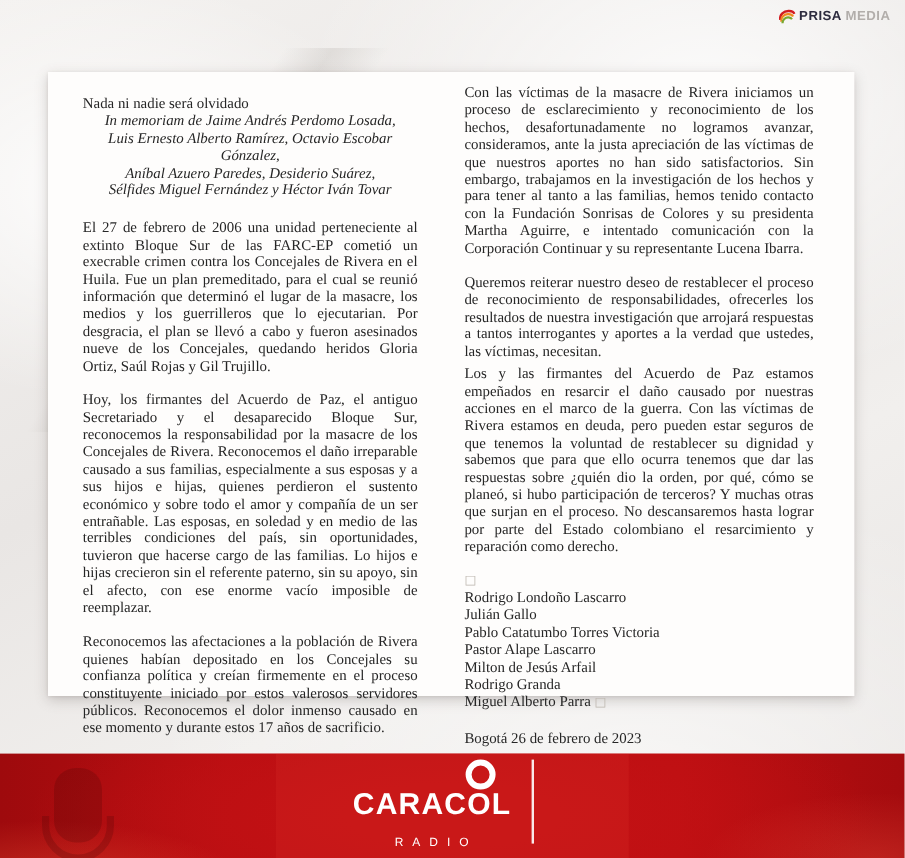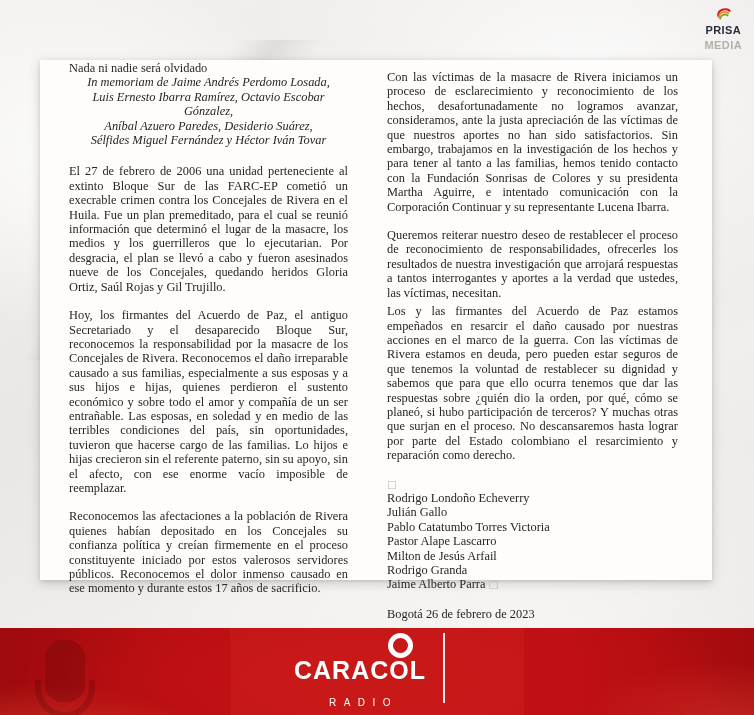--- a/index.html
+++ b/index.html
@@ -22,35 +22,35 @@
   .fold{
     position:absolute;left:-60px;top:40px;width:460px;height:320px;
     background:linear-gradient(124deg, rgba(200,195,190,0) 44%, rgba(185,180,175,.30) 50%, rgba(255,255,255,0) 57%);
     pointer-events:none;
   }
   
   .prisa{
     position:absolute;top:7px;right:12px;
     display:flex;align-items:center;gap:3px;
     font-family:"Liberation Sans",sans-serif;
-    font-size:11px;letter-spacing:.4px;flex-direction:column;
+    font-size:11px;letter-spacing:.4px;
   }
   .prisa-word{font-weight:bold;color:#2c2b3e;}
   .media-word{font-weight:bold;color:#b2aeab;}
   
   .paper{
     position:absolute;left:40px;top:60px;width:672px;height:520px;
     background:#fefdfc;
     box-shadow:0 3px 10px rgba(110,100,95,.30), 0 1px 3px rgba(110,100,95,.18);
   }
   .col{
     position:absolute;top:0;color:#262626;
     font-size:12.4px;line-height:14.4px;
   }
-  .col-left{left:29px;width:279px;padding-top:1px;}
+  .col-left{left:29px;width:279px;padding-top:19px;}
   .col-right{left:347px;width:291px;padding-top:6px;}
   .dedication{margin:0;}
   .memoriam{font-style:italic;text-align:center;margin:0;}
   .memoriam span{display:block;}
   .para{margin:14px 0 0 0;text-align:justify;}
   .para.first-left{margin-top:17px;}
   .para.no-gap{margin-top:4px;}
   .sig-block{margin-top:14px;}
   .tofu{
     color:#bcb6ae;font-family:"DejaVu Sans",sans-serif;
@@ -114,42 +114,42 @@
     <span class="prisa-word">PRISA</span>
       <span class="media-word">MEDIA</span>
   </div>
 
   <div class="paper">
 
     <div class="col col-left">
       <p class="dedication">Nada ni nadie será olvidado</p>
       <div class="memoriam">
         <span>In memoriam de Jaime Andrés Perdomo Losada,</span>
-        <span>Luis Ernesto Ibarra Ramírez, Octavio Escobar Gónzalez,</span>
+        <span>Luis Ernesto Alberto Ramírez, Octavio Escobar Gónzalez,</span>
         <span>Aníbal Azuero Paredes, Desiderio Suárez,</span>
         <span>Sélfides Miguel Fernández y Héctor Iván Tovar</span>
       </div>
       <p class="para first-left">El 27 de febrero de 2006 una unidad perteneciente al extinto Bloque Sur de las FARC-EP cometió un execrable crimen contra los Concejales de Rivera en el Huila. Fue un plan premeditado, para el cual se reunió información que determinó el lugar de la masacre, los medios y los guerrilleros que lo ejecutarian. Por desgracia, el plan se llevó a cabo y fueron asesinados nueve de los Concejales, quedando heridos Gloria Ortiz, Saúl Rojas y Gil Trujillo.</p>
       <p class="para">Hoy, los firmantes del Acuerdo de Paz, el antiguo Secretariado y el desaparecido Bloque Sur, reconocemos la responsabilidad por la masacre de los Concejales de Rivera. Reconocemos el daño irreparable causado a sus familias, especialmente a sus esposas y a sus hijos e hijas, quienes perdieron el sustento económico y sobre todo el amor y compañía de un ser entrañable. Las esposas, en soledad y en medio de las terribles condiciones del país, sin oportunidades, tuvieron que hacerse cargo de las familias. Lo hijos e hijas crecieron sin el referente paterno, sin su apoyo, sin el afecto, con ese enorme vacío imposible de reemplazar.</p>
       <p class="para">Reconocemos las afectaciones a la población de Rivera quienes habían depositado en los Concejales su confianza política y creían firmemente en el proceso constituyente iniciado por estos valerosos servidores públicos. Reconocemos el dolor inmenso causado en ese momento y durante estos 17 años de sacrificio.</p>
     </div>
 
     <div class="col col-right">
       <p class="para no-gap">Con las víctimas de la masacre de Rivera iniciamos un proceso de esclarecimiento y reconocimiento de los hechos, desafortunadamente no logramos avanzar, consideramos, ante la justa apreciación de las víctimas de que nuestros aportes no han sido satisfactorios. Sin embargo, trabajamos en la investigación de los hechos y para tener al tanto a las familias, hemos tenido contacto con la Fundación Sonrisas de Colores y su presidenta Martha Aguirre, e intentado comunicación con la Corporación Continuar y su representante Lucena Ibarra.</p>
       <p class="para">Queremos reiterar nuestro deseo de restablecer el proceso de reconocimiento de responsabilidades, ofrecerles los resultados de nuestra investigación que arrojará respuestas a tantos interrogantes y aportes a la verdad que ustedes, las víctimas, necesitan.</p>
       <p class="para no-gap">Los y las firmantes del Acuerdo de Paz estamos empeñados en resarcir el daño causado por nuestras acciones en el marco de la guerra. Con las víctimas de Rivera estamos en deuda, pero pueden estar seguros de que tenemos la voluntad de restablecer su dignidad y sabemos que para que ello ocurra tenemos que dar las respuestas sobre ¿quién dio la orden, por qué, cómo se planeó, si hubo participación de terceros? Y muchas otras que surjan en el proceso.  No descansaremos hasta lograr por parte del Estado colombiano el resarcimiento y reparación como derecho.</p>
       <div class="sig-block">
         <div class="tofu">□</div>
-        <div class="sig-line">Rodrigo Londoño Echeverry</div>
+        <div class="sig-line">Rodrigo Londoño Lascarro</div>
         <div class="sig-line">Julián Gallo</div>
         <div class="sig-line">Pablo Catatumbo Torres Victoria</div>
         <div class="sig-line">Pastor Alape Lascarro</div>
         <div class="sig-line">Milton de Jesús Arfail</div>
         <div class="sig-line">Rodrigo Granda</div>
-        <div class="sig-line"><span>Jaime Alberto Parra</span> <span class="tofu-inline">□</span></div>
+        <div class="sig-line"><span>Miguel Alberto Parra</span> <span class="tofu-inline">□</span></div>
       </div>
       <p class="dateline">Bogotá 26 de febrero de 2023</p>
     </div>
 
   </div>
 
   <div class="banner">
     <div class="banner-panel"></div>
     <svg class="mic" width="90" height="108" viewBox="0 0 90 108">
       <rect x="25" y="4" width="40" height="62" rx="18" fill="#3d0404"></rect>

